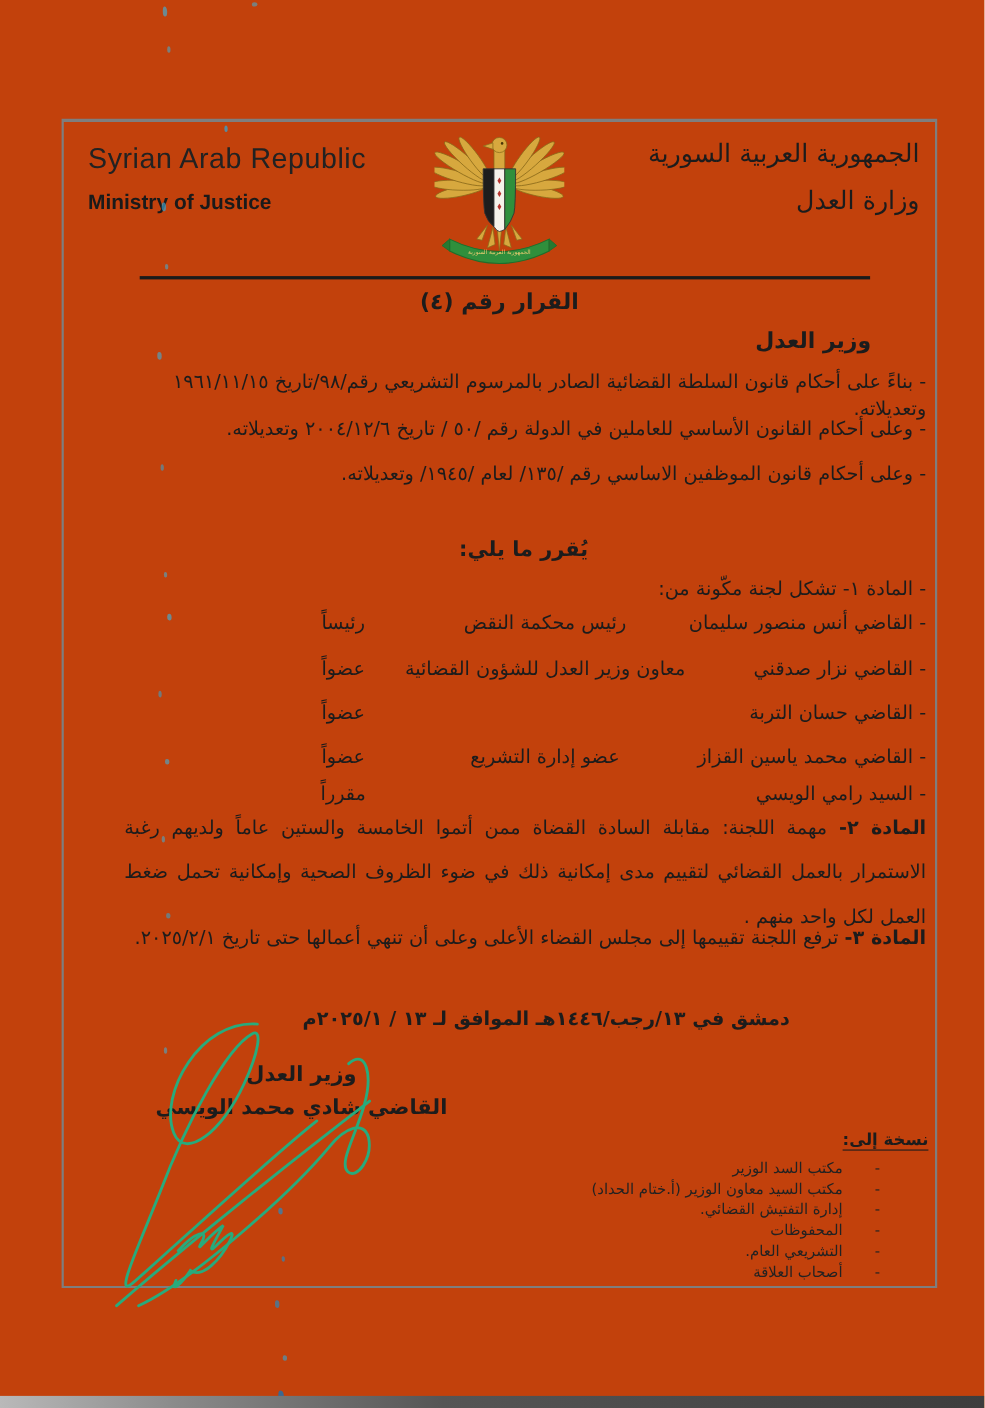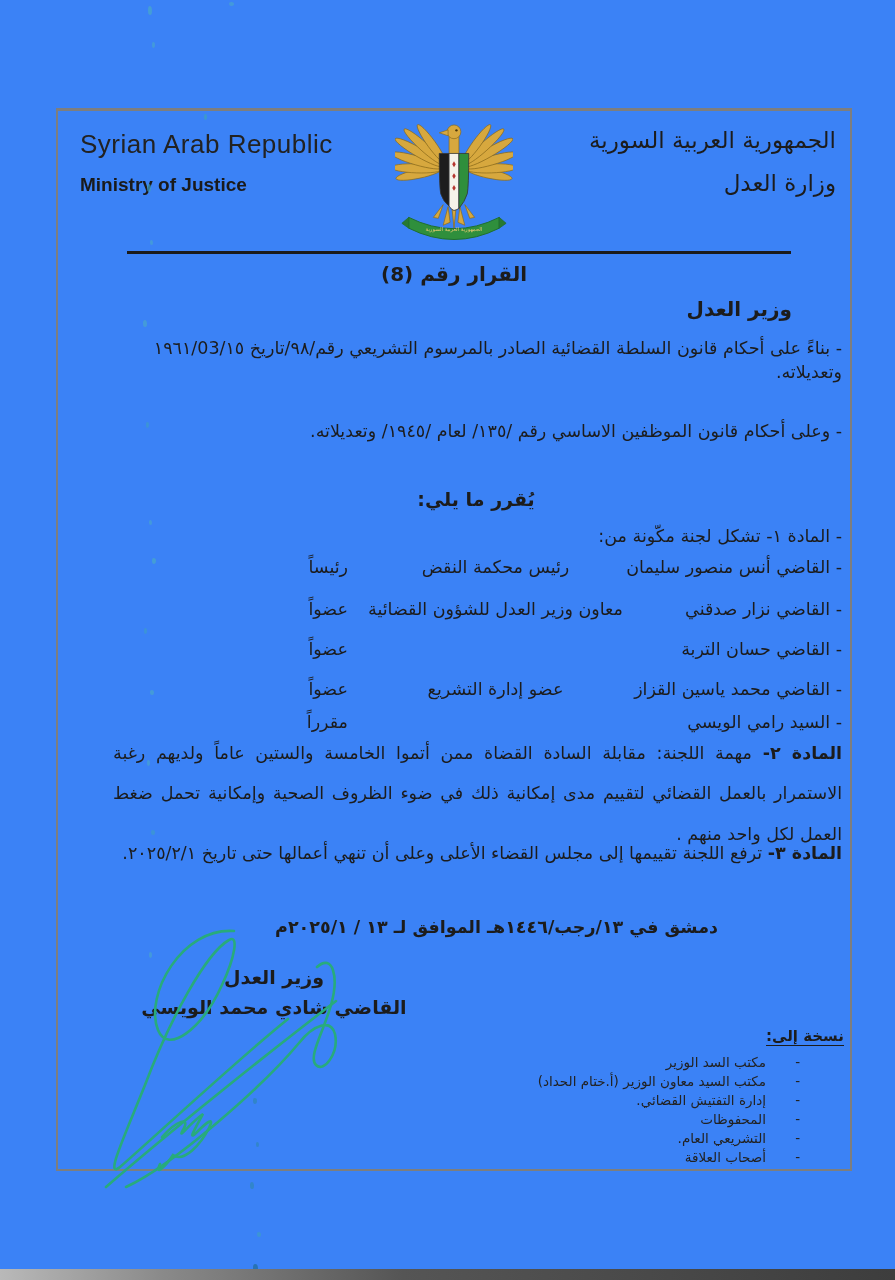--- a/index.html
+++ b/index.html
@@ -1,16 +1,16 @@
 <!DOCTYPE html>
 <html lang="ar"><head>
 <meta charset="utf-8">
 <style>
   html,body{margin:0;padding:0;background:#ffffff;}
-  #page{position:relative;width:895px;height:1280px;background:#3b82f6;overflow:hidden;
+  #page{position:relative;width:895px;height:1280px;background:#c2410c;overflow:hidden;
         font-family:"DejaVu Sans",sans-serif;color:#1c1c1c;}
   
   #frame{position:absolute;left:56px;top:108px;width:792px;height:1058px;
          border:2px solid #7e7e7e;border-top-width:3px;background:transparent;}
   
   .latin{position:absolute;left:22px;top:18px;font-family:"Liberation Sans","DejaVu Sans",sans-serif;}
   .latin .t1{font-size:26px;letter-spacing:.5px;color:#222;}
   .latin .t2{font-size:19px;font-weight:bold;margin-top:14px;color:#1a1a1a;}
   .arhead{position:absolute;right:14px;top:16px;text-align:right;direction:rtl;}
   .arhead .a1{font-size:23px;}
@@ -22,21 +22,21 @@
   .abs{position:absolute;right:8px;left:62px;}
   .ctr{position:absolute;left:0;right:0;text-align:center;}
   #title{top:150px;font-size:20px;font-weight:bold;}
   #issuer{position:absolute;right:58px;top:186px;font-size:20px;font-weight:bold;direction:rtl;}
   .pre0{top:226px;} .pre1{top:268px;} .pre2{top:309px;} .pre3{top:348px;}
   #decides{top:377px;font-size:19px;font-weight:bold;direction:rtl;padding-left:44px;}
   #art1{top:414px;}
   .crow{position:absolute;right:8px;left:30px;height:28px;direction:rtl;font-size:17.5px;}
   .crow .c-name{position:absolute;right:0;}
   .crow .c-role{position:absolute;left:255px;width:305px;text-align:center;}
-  .crow .c-cap{position:absolute;left:188px;width:72px;text-align:right;}
+  .crow .c-cap{position:absolute;left:188px;width:72px;text-align:center;}
   .r0{top:446px;} .r1{top:488px;} .r2{top:528px;} .r3{top:568px;} .r4{top:601px;}
   .artp{line-height:2.3;}
   .alabel{font-weight:bold;}
   #art2{top:622px;left:55px;text-align:justify;text-align-last:right;}
   #art3{top:731px;left:40px;}
   #art4{top:772px;}
   #dateline{position:absolute;right:132px;top:806px;direction:rtl;font-size:17.5px;font-weight:bold;}
   
   #sigblock{position:absolute;left:48px;top:855px;width:336px;text-align:center;direction:rtl;}
   #sigblock .s1{font-size:19px;font-weight:bold;}
@@ -113,24 +113,25 @@
       <text x="60" y="115" font-size="5.4" fill="#eccb72" text-anchor="middle" font-family="DejaVu Sans, sans-serif">الجمهورية العربية السورية</text>
     </svg>
 
     <div class="arhead">
       <div class="a1">الجمهورية العربية السورية</div>
       <div class="a2">وزارة العدل</div>
     </div>
 
     <div id="hdr-rule"></div>
 
-    <div id="title" class="ctr ar">القرار رقم (8)</div>
+    <div id="title" class="ctr ar">القرار رقم (٤)</div>
     <div id="issuer">وزير العدل</div>
 
-    <div class="abs ar pre0">- بناءً على أحكام قانون السلطة القضائية الصادر بالمرسوم التشريعي رقم/٩٨/تاريخ ١٩٦١/03/١٥ وتعديلاته.</div>
+    <div class="abs ar pre0">- بناءً على أحكام قانون السلطة القضائية الصادر بالمرسوم التشريعي رقم/٩٨/تاريخ ١٩٦١/١١/١٥ وتعديلاته.</div>
+    <div class="abs ar pre1">- وعلى أحكام القانون الأساسي للعاملين في الدولة رقم /٥٠ / تاريخ ٢٠٠٤/١٢/٦ وتعديلاته.</div>
     <div class="abs ar pre2">- وعلى أحكام قانون الموظفين الاساسي رقم /١٣٥/ لعام /١٩٤٥/ وتعديلاته.</div>
 
     <div id="decides" class="ctr">يُقرر ما يلي:</div>
 
     <div id="art1" class="abs ar">- المادة ١- تشكل لجنة مكّونة من:</div>
 
     <div class="crow r0">
       <span class="c-name">- القاضي أنس منصور سليمان</span>
       <span class="c-role">رئيس محكمة النقض</span>
       <span class="c-cap">رئيساً</span>

